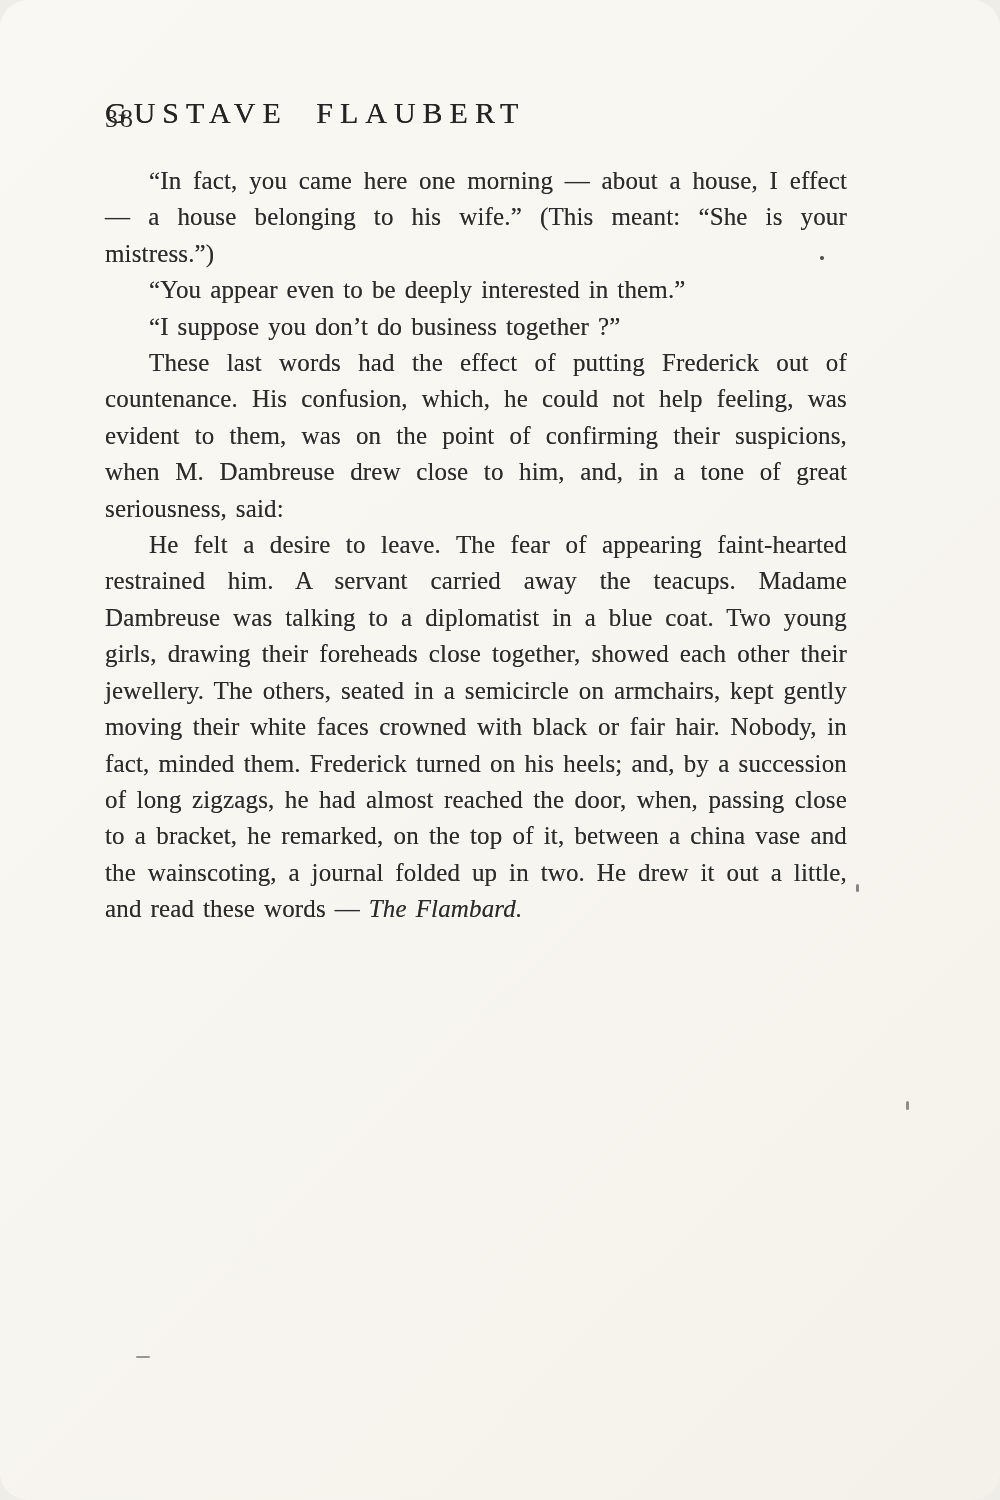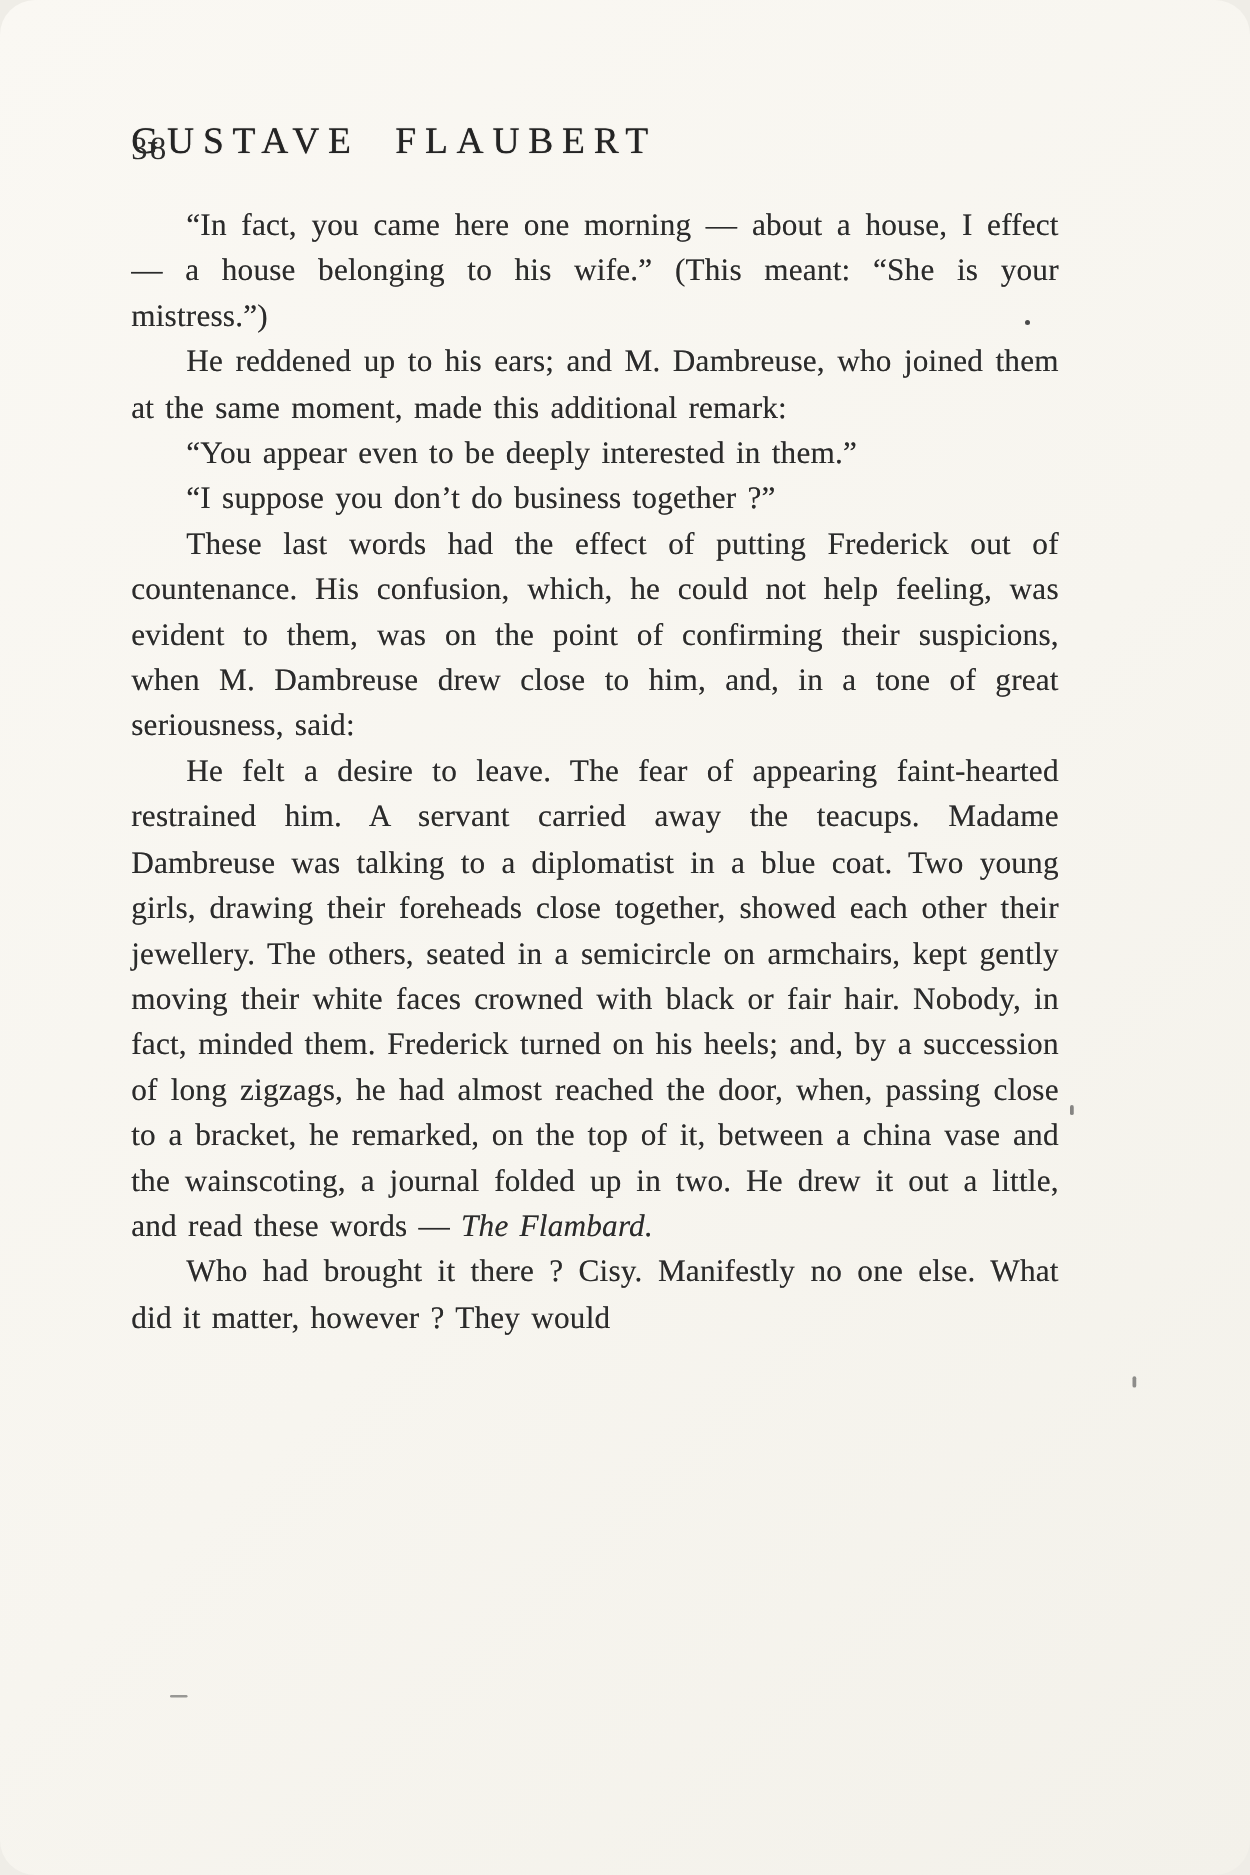--- a/index.html
+++ b/index.html
@@ -80,26 +80,24 @@
 
 <div class="page">
 
   <div class="header">
     <span class="page-number">38</span>
     <h1 class="running-title">GUSTAVE FLAUBERT</h1>
   </div>
 
   <div class="body-text">
     <p class="para">“In fact, you came here one morning — about a house, I effect — a house belonging to his wife.” (This meant: “She is your mistress.”)</p>
-    <p class="para">He reddened up to his ears; and M. Dambreuse, who joined them at the same moment, made this additional remark:</p>
     <p class="para">“You appear even to be deeply interested in them.”</p>
     <p class="para">“I suppose you don’t do business together ?”</p>
     <p class="para">These last words had the effect of putting Frederick out of countenance. His confusion, which, he could not help feeling, was evident to them, was on the point of confirming their suspicions, when M. Dambreuse drew close to him, and, in a tone of great seriousness, said:</p>
     <p class="para"><span>He felt a desire to leave. The fear of appearing faint-hearted restrained him. A servant carried away the teacups. Madame Dambreuse was talking to a diplomatist in a blue coat. Two young girls, drawing their foreheads close together, showed each other their jewellery. The others, seated in a semicircle on armchairs, kept gently moving their white faces crowned with black or fair hair. Nobody, in fact, minded them. Frederick turned on his heels; and, by a succession of long zigzags, he had almost reached the door, when, passing close to a bracket, he remarked, on the top of it, between a china vase and the wainscoting, a journal folded up in two. He drew it out a little, and read these words — </span><em>The Flambard.</em></p>
-    <p class="para">Who had brought it there ? Cisy. Manifestly no one else. What did it matter, however ? They would</p>
   </div>
 
   <div class="artifact dot-1"></div>
   <div class="artifact mark-1"></div>
   <div class="artifact mark-2"></div>
   <div class="artifact dash-1"></div>
 
 </div>
 
 </body></html>

